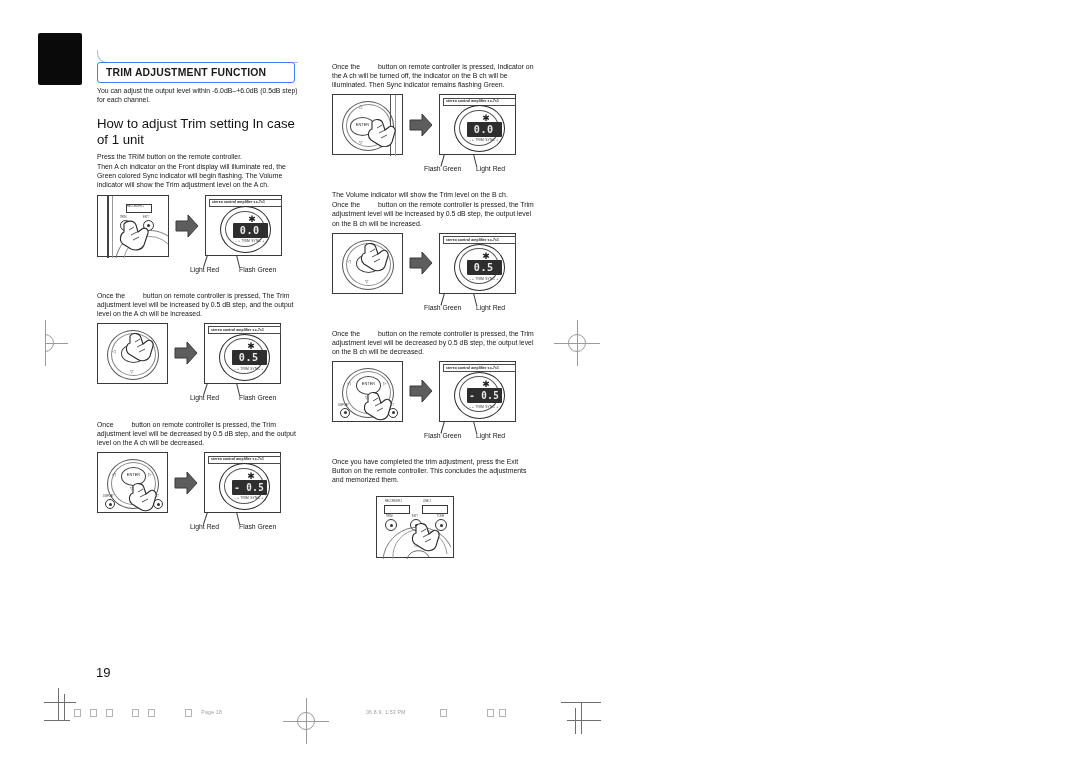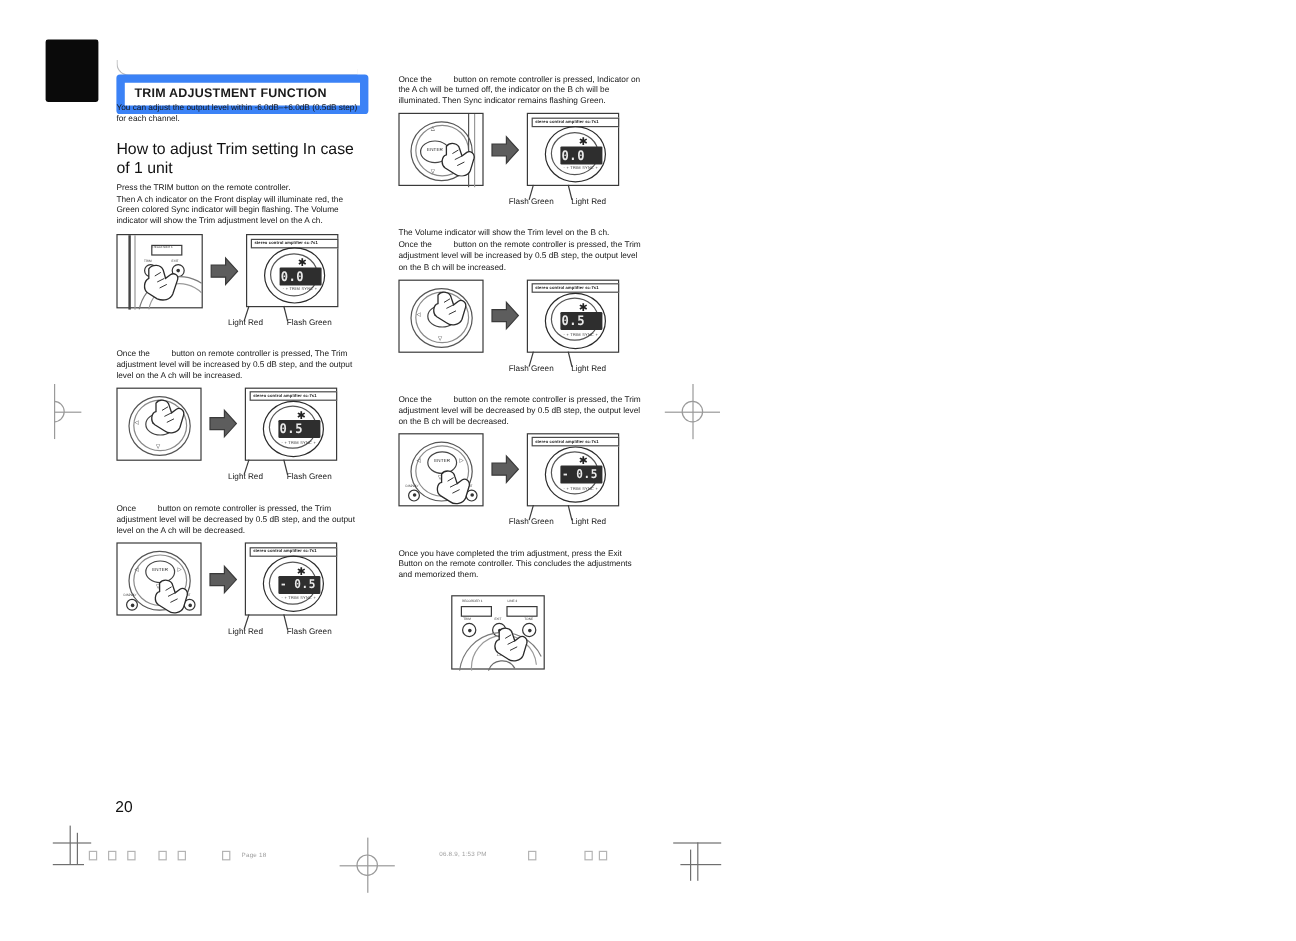--- a/index.html
+++ b/index.html
@@ -51,21 +51,21 @@
   }
   .runhead-curve{
     position:absolute;left:97px;top:50px;width:200px;height:12px;
     border-left:1px solid #b9babc;border-bottom:1px solid #b9babc;
     border-radius:0 0 0 10px;
   }
 
   
   .titlebox{
     position:absolute;left:97px;top:62px;width:196px;height:19px;
-    border:7px solid #3b82f6;border-radius:3px;
+    border:1px solid #3b82f6;border-radius:3px;
   }
   .titlebox .t{position:absolute;left:8px;top:3.5px;font-size:10.4px;font-weight:700;letter-spacing:.2px;}
 
   
   .col{position:absolute;width:205px;}
   .col-l{left:97px;top:86px;}
   .col-r{left:332px;top:62px;}
 
   .p{font-size:6.9px;line-height:9.1px;color:#161616;text-align:left;margin:0 0 5px 0;}
   .h2{font-size:13.2px;line-height:15.5px;font-weight:400;color:#111;margin:12px 0 5px 0;}
@@ -90,21 +90,21 @@
   
   .amp-title{position:absolute;left:3px;top:2.5px;width:71px;height:6px;border:1px solid #4a4a4a;background:#fff;}
   .amp-title span{
     position:absolute;left:2px;top:0.5px;font-size:3.4px;font-weight:700;
     letter-spacing:.12px;color:#111;transform:scale(1,1.05);transform-origin:left top;
   }
   .dial-outer{position:absolute;left:14px;top:10px;width:49px;height:45px;border:1.4px solid #2a2a2a;border-radius:50%;}
   .dial-inner{position:absolute;left:3.5px;top:3.5px;width:38px;height:34px;border:1px solid #555;border-radius:50%;}
   .lcd{
     position:absolute;left:7px;top:11px;width:35px;height:15px;background:#2e2e2e;
-    display:flex;align-items:center;border-radius:1px;
+    display:flex;align-items:center;justify-content:center;border-radius:1px;
   }
   .lcd .num{
     font-family:"DejaVu Sans Mono", monospace;font-size:11px;font-weight:700;color:#e9e9e9;
     letter-spacing:0.5px;line-height:11px;transform:scaleX(.92);
   }
   .lcd .num.dot{font-size:10px;}
   .sun{position:absolute;left:22px;top:3px;width:9px;height:9px;color:#222;font-size:9px;line-height:9px;text-align:center;}
   .tickrow{position:absolute;left:5px;top:27.5px;width:39px;height:7px;font-size:3.3px;color:#333;letter-spacing:.2px;text-align:center;}
 
   
@@ -509,21 +509,21 @@
           <text x="37" y="49" font-size="5" fill="#444">△</text>
         </svg>
         <svg width="34" height="32" viewBox="0 0 34 32" style="position:absolute;left:34px;top:24px;">
           <path d="M5 5 C8 1, 15 2, 16 7 L18 13 L22 10 C25 8, 29 11, 28 15 L25 25 C23 30, 16 31, 12 28 L4 23 C0 20, 1 13, 5 12 Z" fill="#ffffff" stroke="#2b2b2b" stroke-width="1.1"></path>
           <path d="M10 11 L15 8 M12 16 L18 13 M14 21 L20 18" stroke="#2b2b2b" stroke-width=".8" fill="none"></path>
         </svg>
       </div>
     </div>
   </div>
 
-  <div class="pagenum">20</div>
+  <div class="pagenum">19</div>
 
   <div class="footline" style="left:74px;top:709px;">
     <span class="footbox"></span><span class="footbox"></span><span class="footbox"></span>
     <span class="footbox" style="margin-left:8px;"></span><span class="footbox"></span>
     <span class="footbox" style="margin-left:20px;"></span><span>Page 18</span>
   </div>
   <div class="footline" style="left:366px;top:709px;">06.8.9, 1:53 PM</div>
   <div class="footline" style="left:440px;top:709px;"><span class="footbox"></span></div>
   <div class="footline" style="left:487px;top:709px;"><span class="footbox"></span><span class="footbox" style="margin-left:-4px;"></span></div>
 

